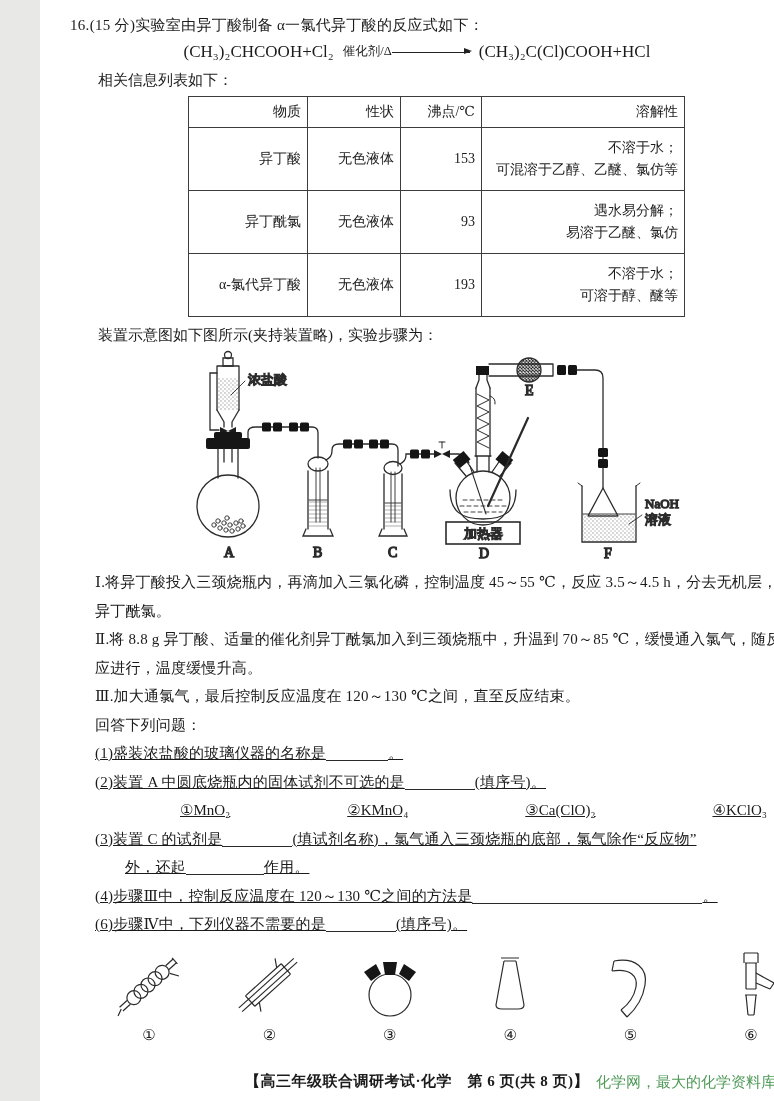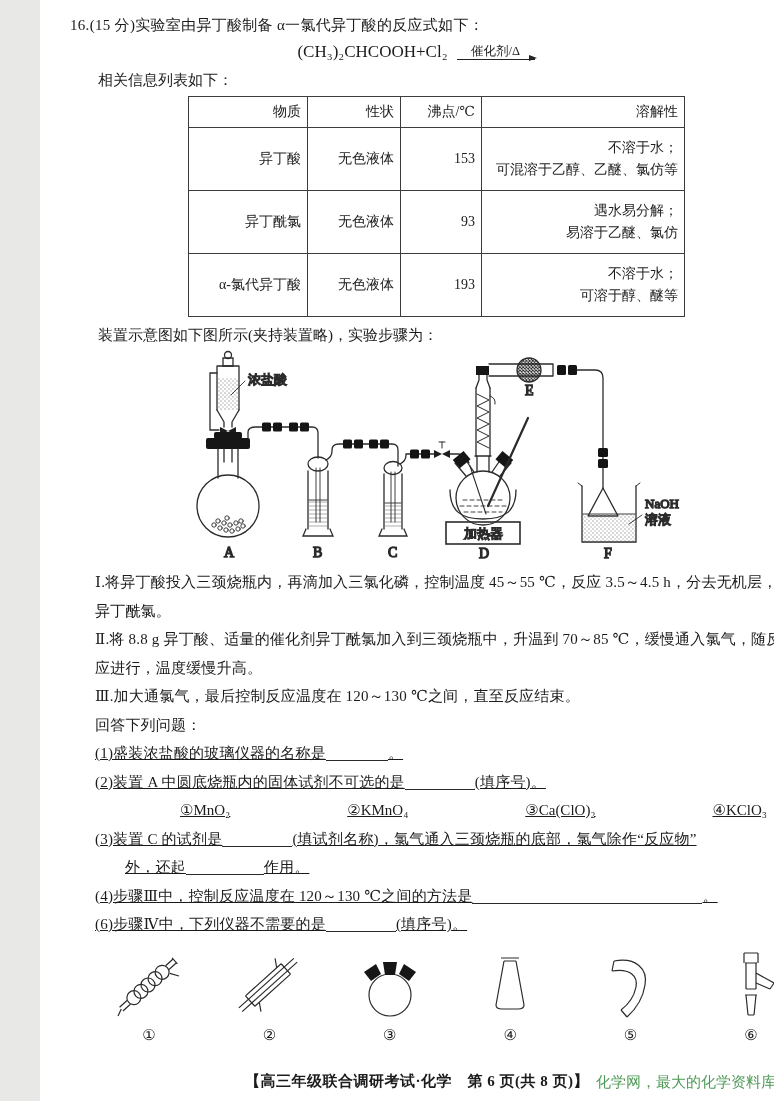--- a/index.html
+++ b/index.html
@@ -2,21 +2,21 @@
 <html><head>
 <meta charset="utf-8">
 <style>
   html,body{margin:0;padding:0;background:#e8e8e6;}
   .page{position:relative;width:774px;height:1101px;background:#ffffff;overflow:hidden;
         font-family:"Liberation Serif","DejaVu Serif",serif;color:#1b1b1b;font-size:15px;margin-left:40px;}
   .l1{margin:16px 0 0 30px;letter-spacing:.3px;}
   
   .eq{margin:7px 0 0 0;display:flex;justify-content:center;align-items:center;gap:7px;
       font-size:17px;transform:translateX(-10px);}
-  .arrowblk{display:inline-flex;flex-direction:column;align-items:center;margin:0 2px;}
+  .arrowblk{display:inline-flex;flex-direction:row;align-items:center;margin:0 2px;}
   .cat{font-size:12.5px;line-height:13px;margin-bottom:1px;}
   .arrowline{width:78px;height:0;border-top:1.4px solid #222;position:relative;}
   .arrowline::after{content:"";position:absolute;right:-2px;top:-4.2px;border-left:8px solid #222;
       border-top:3.5px solid transparent;border-bottom:3.5px solid transparent;}
   .tintro{margin:9px 0 0 58px;}
   table{border-collapse:collapse;margin:6px 0 0 148px;font-size:14px;}
   th,td{border:1px solid #3c3c3c;text-align:right;vertical-align:middle;padding:3px 6px;font-weight:normal;}
   th{height:24px;}
   td{height:56px;}
   .c0{width:106px}.c1{width:80px}.c2{width:68px}.c3{width:190px}
@@ -45,20 +45,21 @@
 <div class="page">
 
   <div class="l1"><span>16.</span><span>(15 分)实验室由异丁酸制备 α一氯代异丁酸的反应式如下：</span></div>
 
   <div class="eq">
     <span>(CH₃)₂CHCOOH+Cl₂</span>
     <span class="arrowblk">
       <span class="cat">催化剂/Δ</span>
       <span class="arrowline"></span>
     </span>
+    <span>(CH₃)₂C(Cl)COOH+HCl</span>
   </div>
 
   <div class="tintro">相关信息列表如下：</div>
 
   <table>
     <tbody>
         <tr>
       <th class="c0">物质</th>
       <th class="c1">性状</th>
       <th class="c2">沸点/℃</th>

